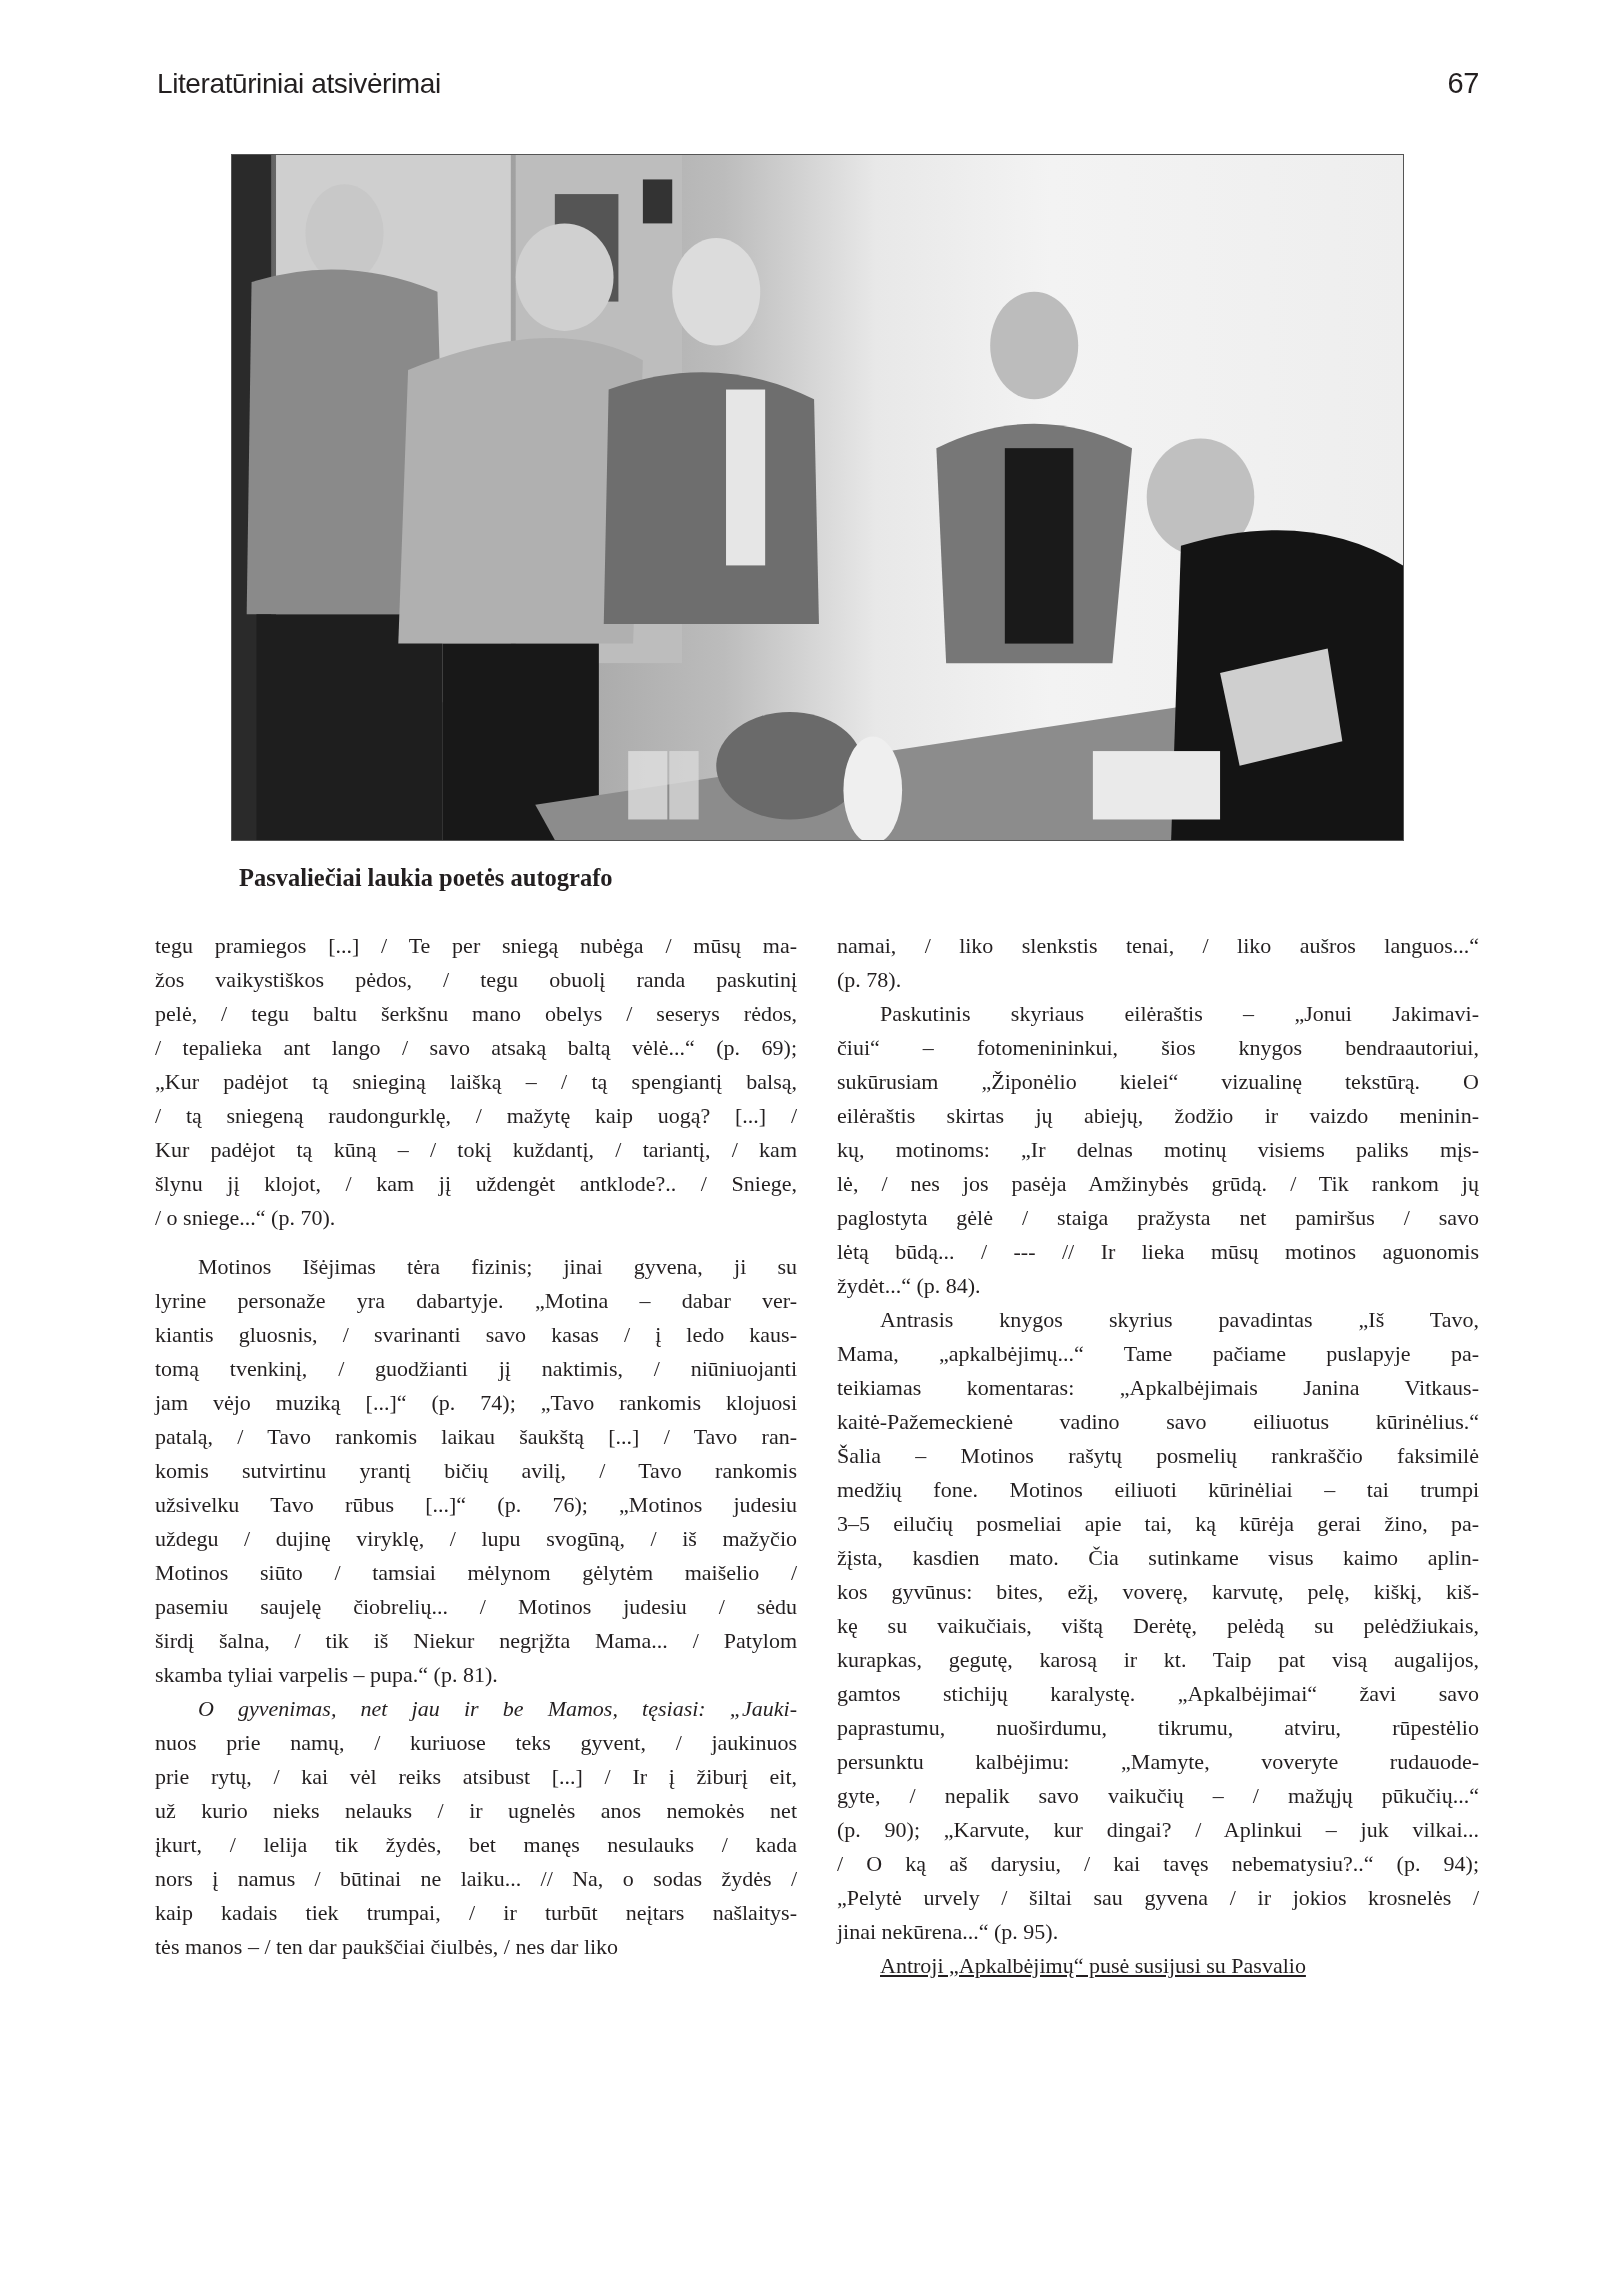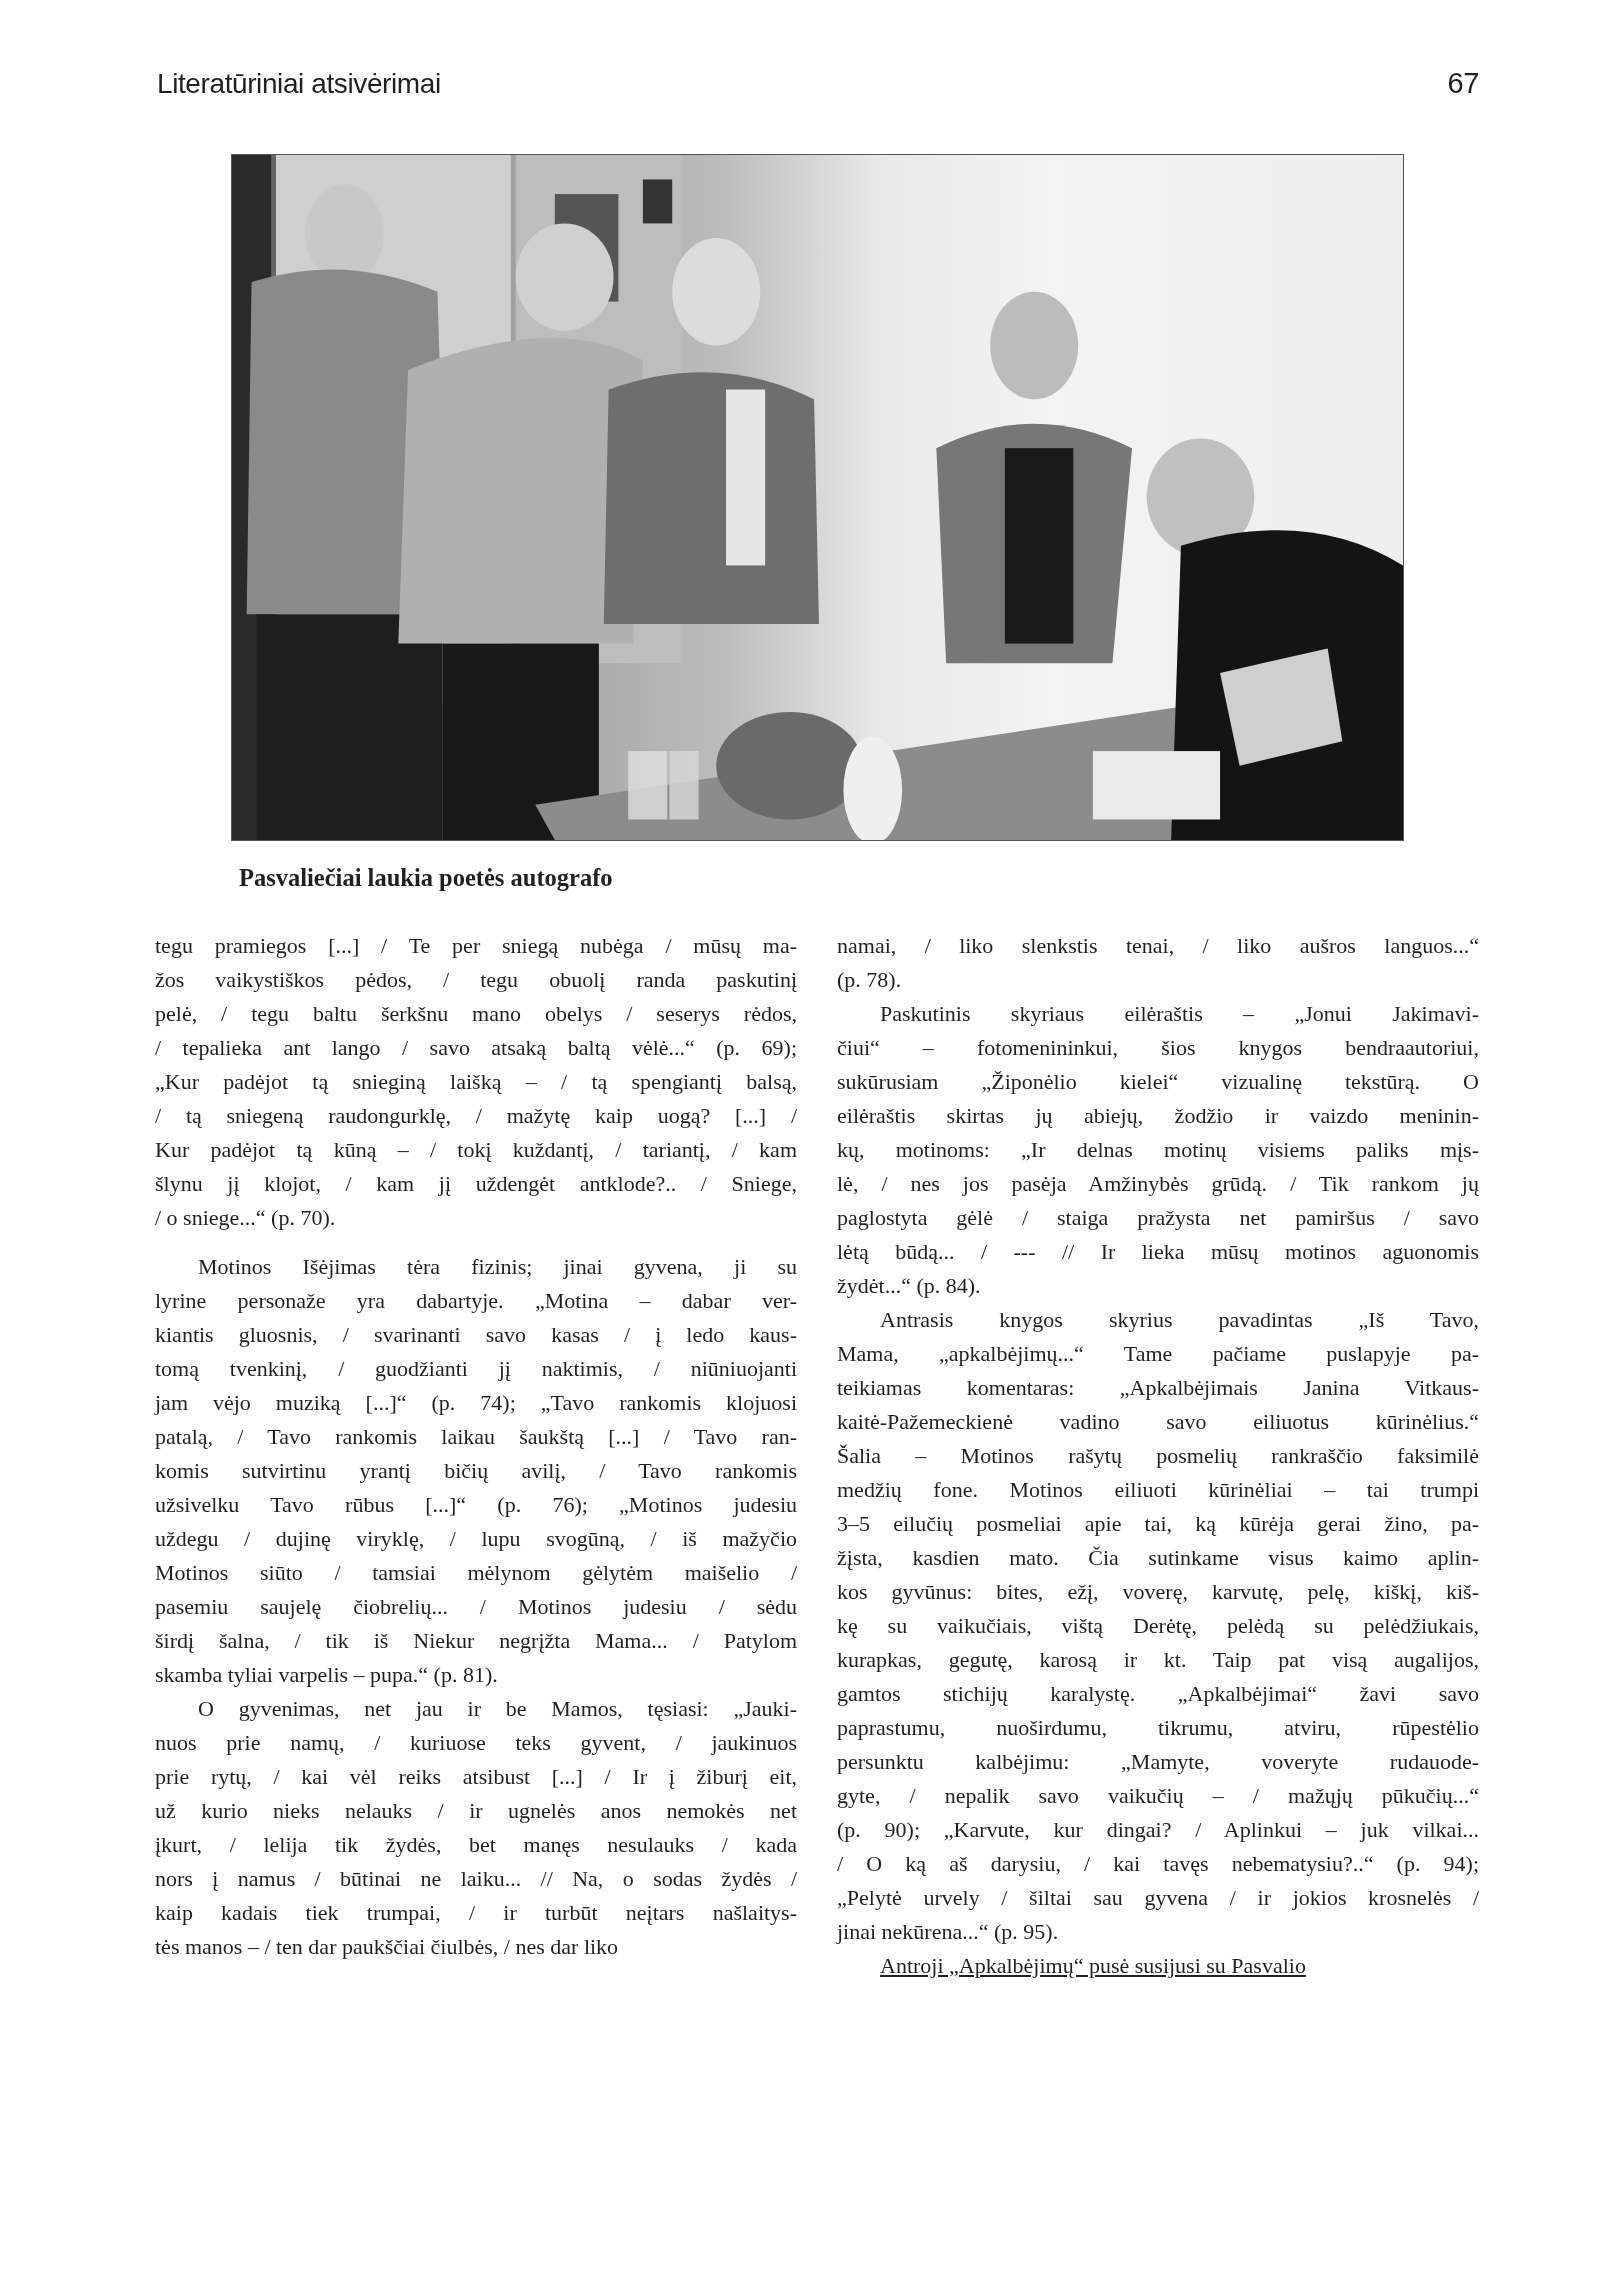--- a/index.html
+++ b/index.html
@@ -106,21 +106,21 @@
       <span class="line">patalą, / Tavo rankomis laikau šaukštą [...] / Tavo ran-</span>
       <span class="line">komis sutvirtinu yrantį bičių avilį, / Tavo rankomis</span>
       <span class="line">užsivelku Tavo rūbus [...]“ (p. 76); „Motinos judesiu</span>
       <span class="line">uždegu / dujinę viryklę, / lupu svogūną, / iš mažyčio</span>
       <span class="line">Motinos siūto / tamsiai mėlynom gėlytėm maišelio /</span>
       <span class="line">pasemiu saujelę čiobrelių... / Motinos judesiu / sėdu</span>
       <span class="line">širdį šalna, / tik iš Niekur negrįžta Mama... / Patylom</span>
       <span class="line last">skamba tyliai varpelis – pupa.“ (p. 81).</span>
     </p>
     <p>
-      <span class="line" style="text-indent: 43px;">O gyvenimas, net jau ir be Mamos, tęsiasi: „Jauki-</span>
+      <span class="line" style="text-indent: 43px; font-style: italic;">O gyvenimas, net jau ir be Mamos, tęsiasi: „Jauki-</span>
       <span class="line">nuos prie namų, / kuriuose teks gyvent, / jaukinuos</span>
       <span class="line">prie rytų, / kai vėl reiks atsibust [...] / Ir į žiburį eit,</span>
       <span class="line">už kurio nieks nelauks / ir ugnelės anos nemokės net</span>
       <span class="line">įkurt, / lelija tik žydės, bet manęs nesulauks / kada</span>
       <span class="line">nors į namus / būtinai ne laiku... // Na, o sodas žydės /</span>
       <span class="line">kaip kadais tiek trumpai, / ir turbūt neįtars našlaitys-</span>
       <span class="line last">tės manos – / ten dar paukščiai čiulbės, / nes dar liko</span>
     </p>
   </div>
 <div class="column col-right" id="col-right">

